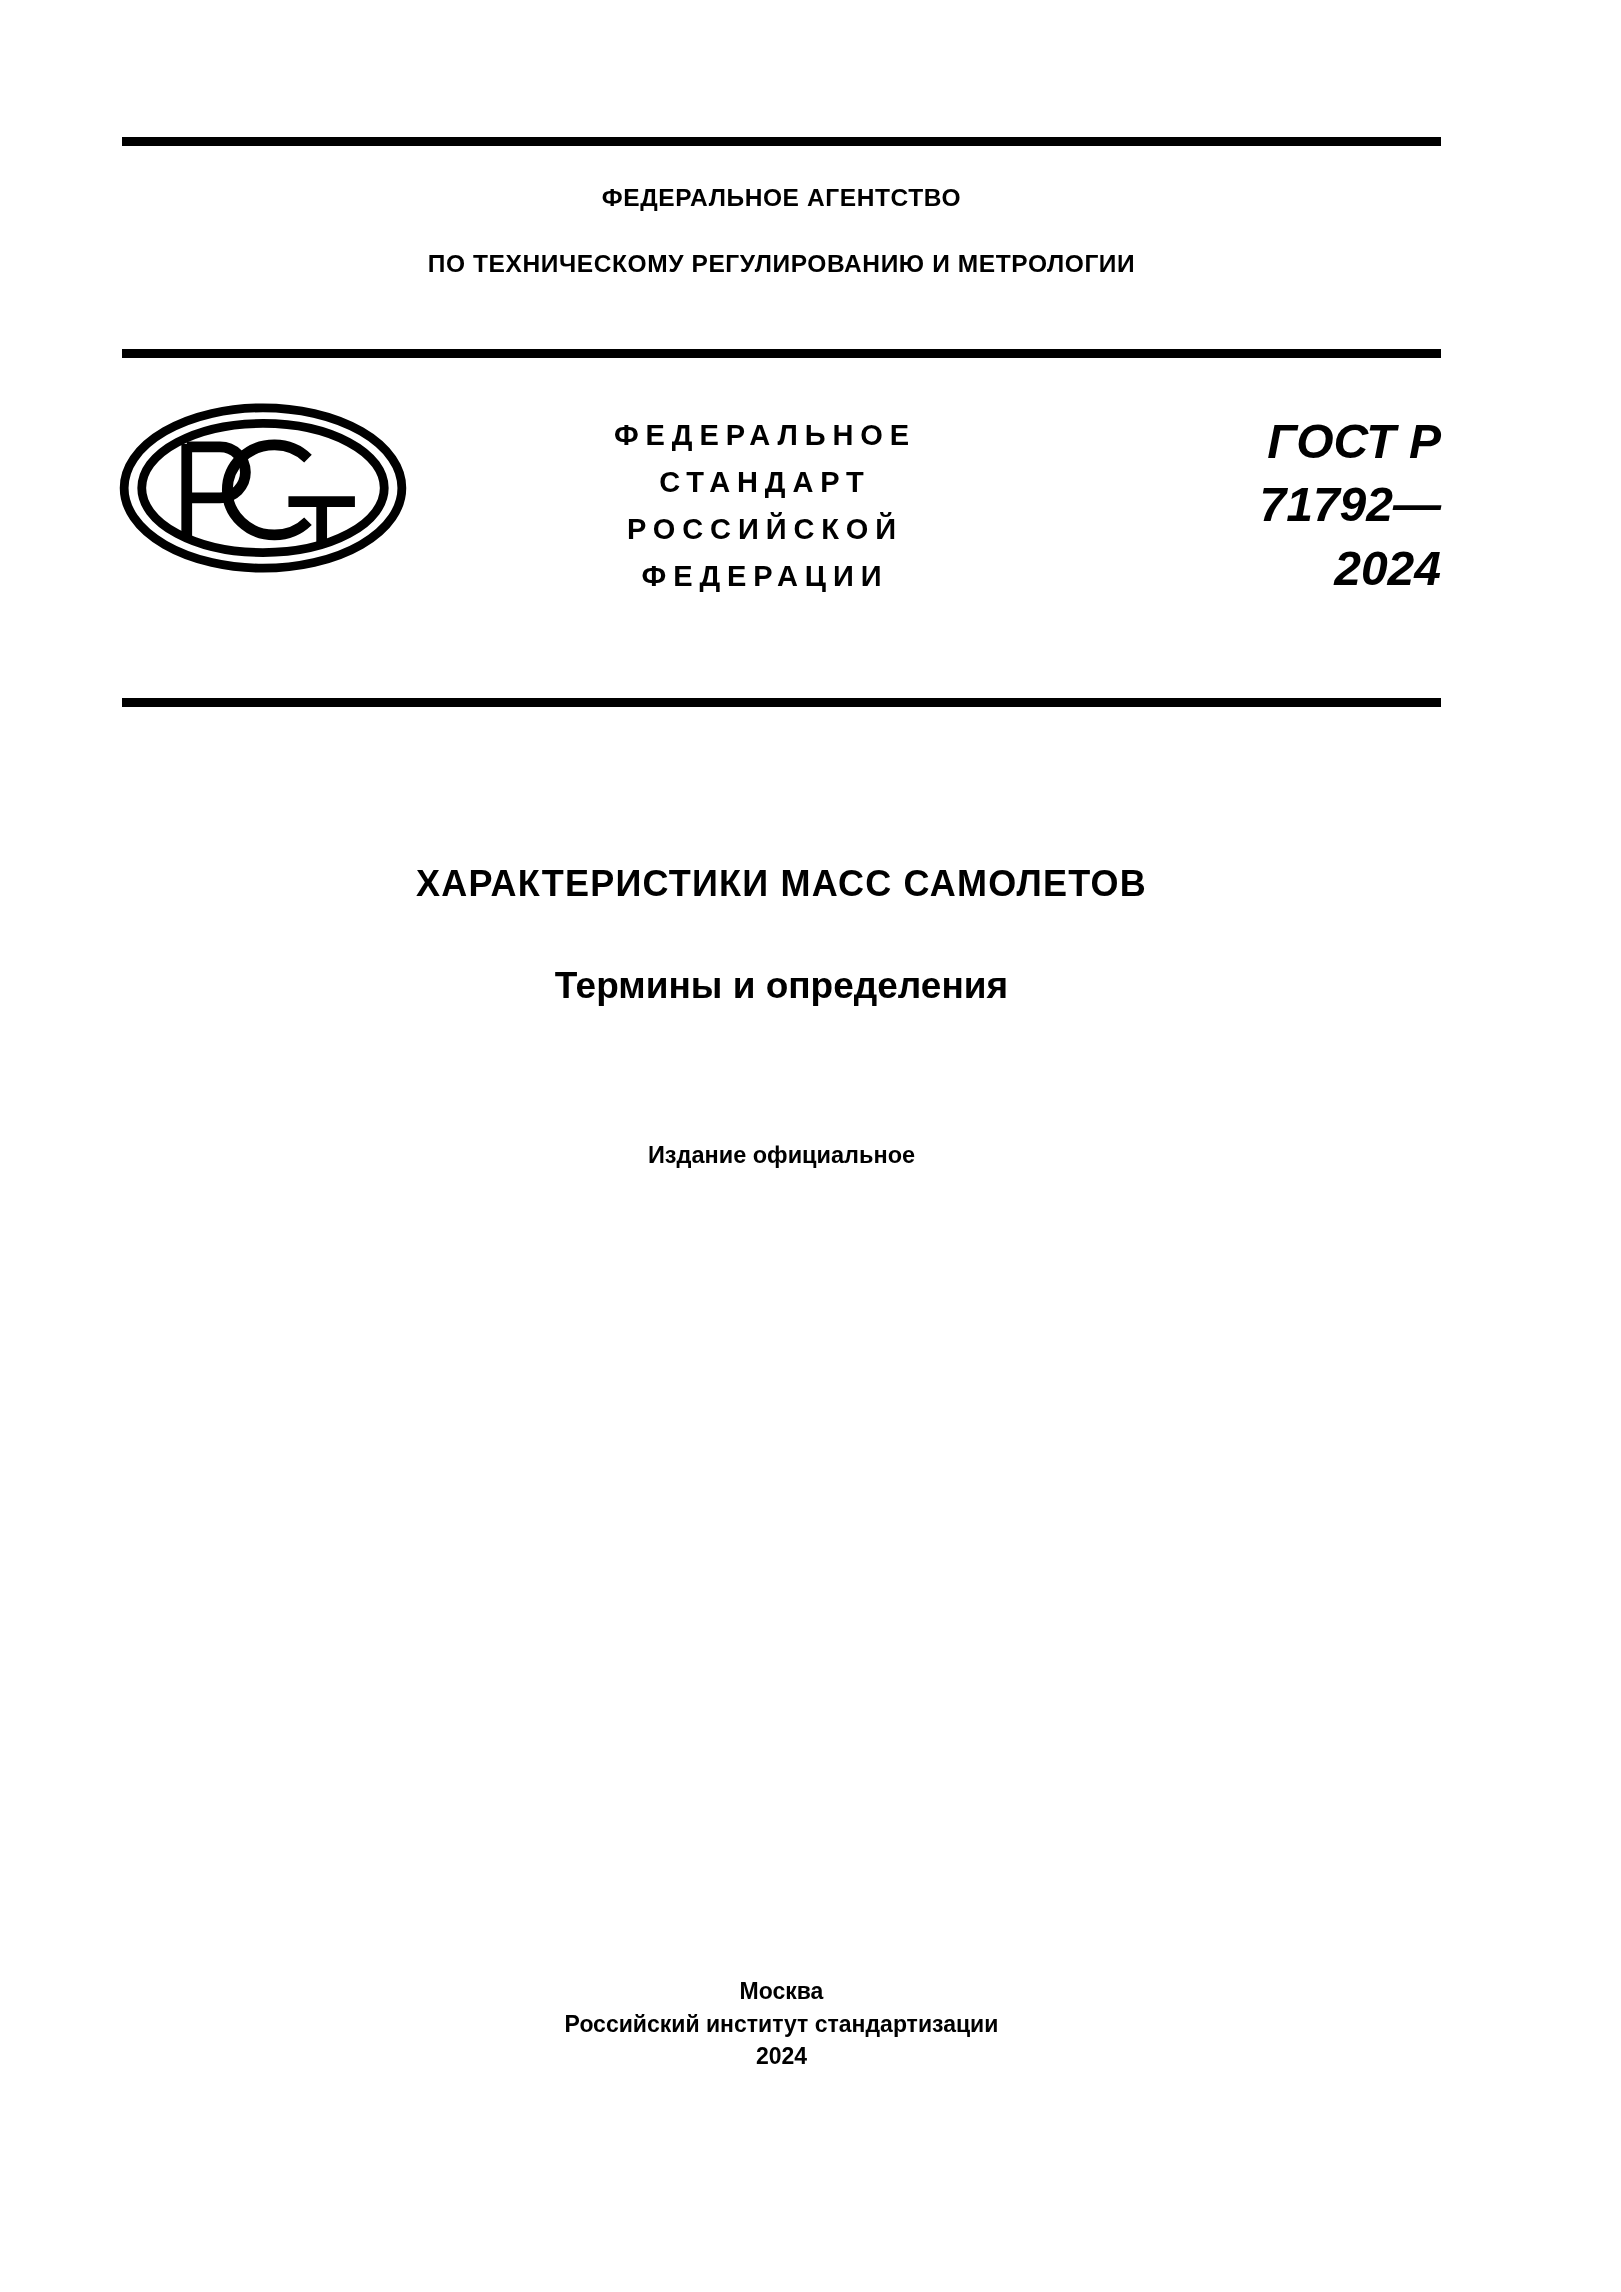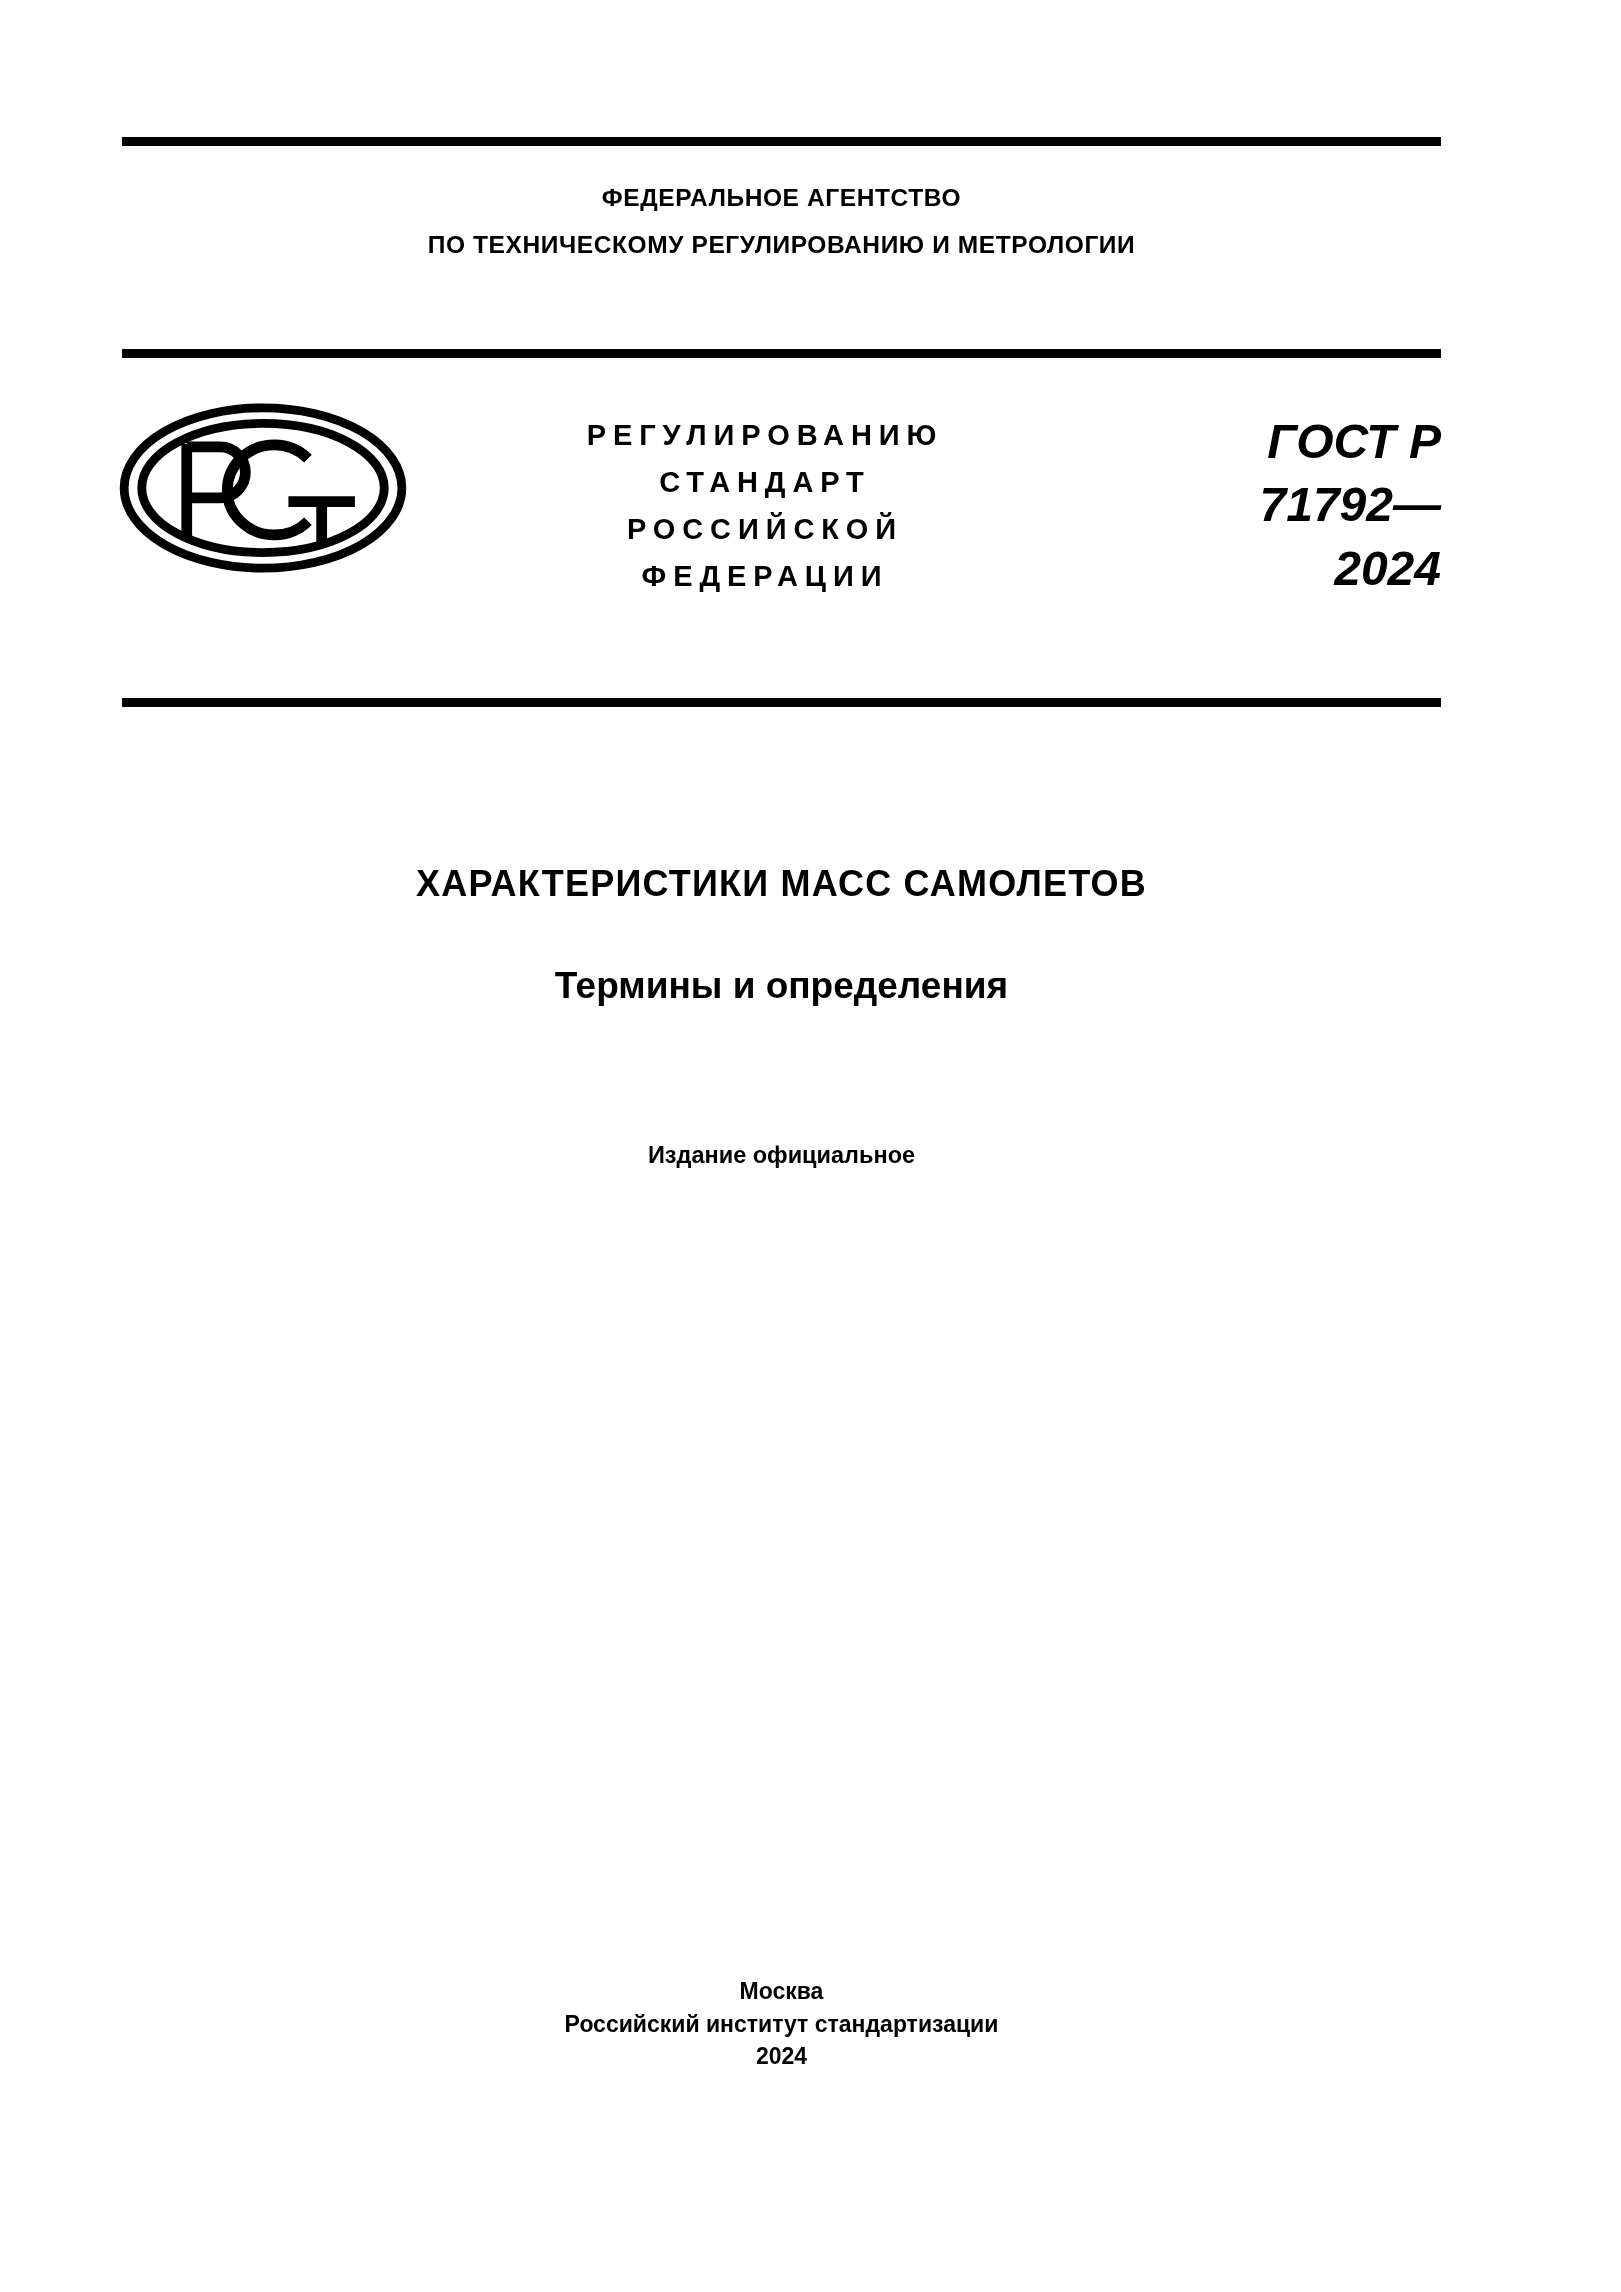--- a/index.html
+++ b/index.html
@@ -37,21 +37,21 @@
     left: 122px;
     top: 186px;
     width: 1319px;
     text-align: center;
     font-weight: bold;
     font-size: 24.5px;
     letter-spacing: 0.6px;
     line-height: 1.0;
   }
   .agency .line2 {
-    margin-top: 22px;
+    margin-top: 41px;
   }
 
   
   .emblem {
     position: absolute;
     left: 116px;
     top: 400px;
     width: 294px;
     height: 176px;
   }
@@ -147,21 +147,21 @@
       <path d="M72 48 L106 48 A26 26 0 0 1 106 100 L72 100" fill="none" stroke="#000" stroke-width="11"></path>
 
       <path d="M196 60 A48 46 0 1 0 196 124" fill="none" stroke="#000" stroke-width="11"></path>
 
       <path d="M176 104 L244 104" fill="none" stroke="#000" stroke-width="11"></path>
       <path d="M210 104 L210 150" fill="none" stroke="#000" stroke-width="11"></path>
     </svg>
   </div>
 
   <div class="natstd">
-    <div>РЕГУЛИРОВАНИЮ</div>
+    <div>ФЕДЕРАЛЬНОЕ</div>
     <div>СТАНДАРТ</div>
     <div>РОССИЙСКОЙ</div>
     <div>ФЕДЕРАЦИИ</div>
   </div>
 
   <div class="gost">
     <div>ГОСТ Р</div>
     <div>71792—</div>
     <div>2024</div>
   </div>

